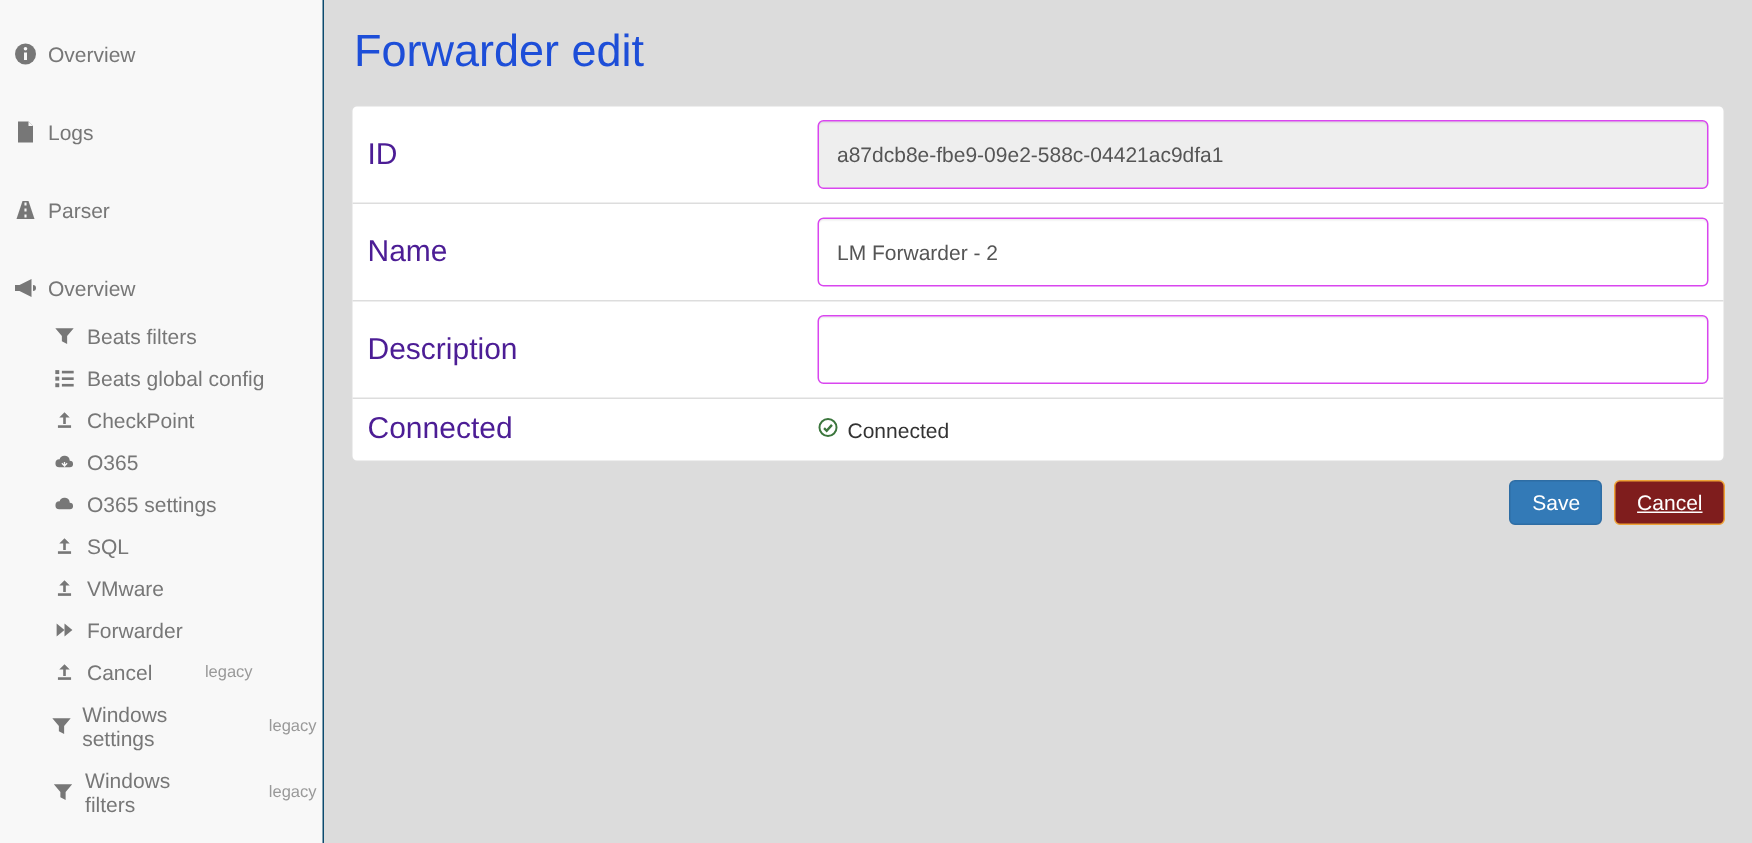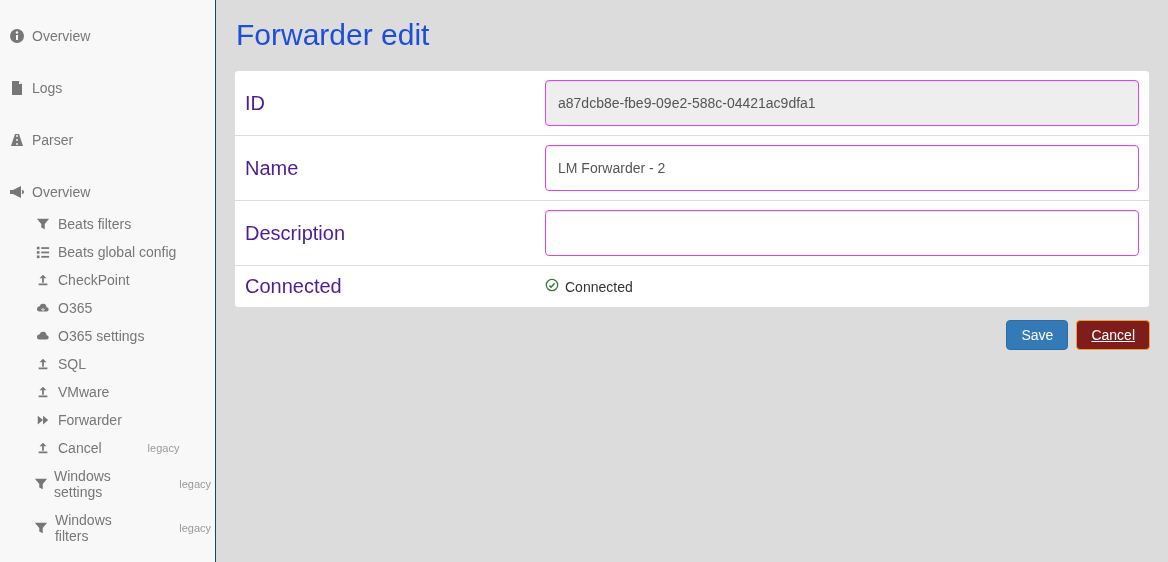--- a/index.html
+++ b/index.html
@@ -20,21 +20,21 @@
     cursor:pointer;
     color:#777;
     font-size:14px;
   }
   .side-item .icon-slot {
     width:18px; display:inline-flex; justify-content:center; margin-right:6px;
   }
   .submenu { padding-left:30px; }
   .submenu .side-item { padding: 6px 4px; }
   .side-spacer { height:16px; }
-  .legacy { font-size:11px; color:#999; margin-left:14px;padding-left:32px; }
+  .legacy { font-size:11px; color:#999; margin-left:3px;padding-left:32px; }
 
   
   .content {
     flex:1;
     background:#dcdcdc;
     padding: 18px 18px 0 18px;
     overflow-y:auto;
   }
   h2.page-title {
     font-size:30px; font-weight:500; color:#1d4ed8; margin: 0 0 18px 2px;

